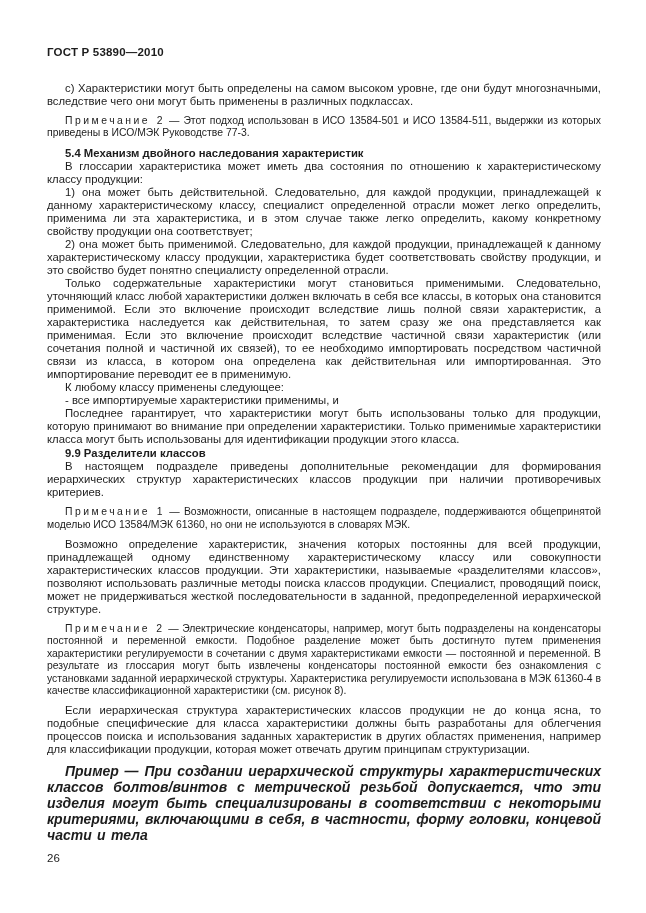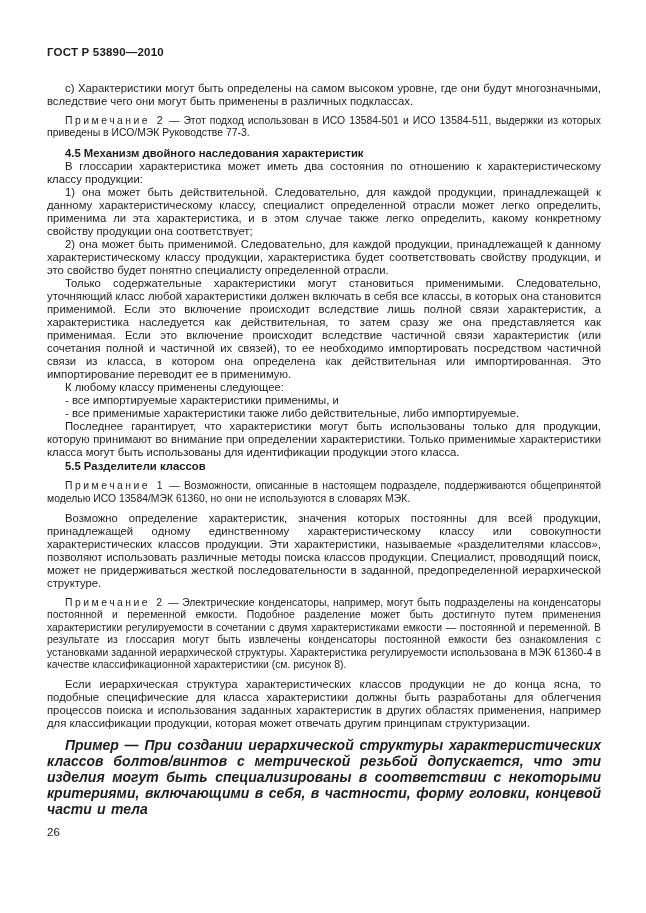--- a/index.html
+++ b/index.html
@@ -78,35 +78,35 @@
 <div class="page">
   <div class="content">
 
     <div class="doc-header">ГОСТ Р 53890—2010</div>
 
     <p class="body-para">с) Характеристики могут быть определены на самом высоком уровне, где они будут многозначными, вследствие чего они могут быть применены в различных подклассах.</p>
 
     <p class="note-para"><span class="note-label">Примечание 2</span>
       <span class="note-text">— Этот подход использован в ИСО 13584-501 и ИСО 13584-511,  выдержки из которых приведены в ИСО/МЭК Руководстве 77-3.</span></p>
 
-    <p class="heading-para">4.5 Механизм двойного наследования характеристик</p>
+    <p class="heading-para">5.4 Механизм двойного наследования характеристик</p>
 
     <p class="body-para">В глоссарии характеристика может иметь два состояния по отношению к характеристическому классу продукции:</p>
     <p class="body-para">1) она может быть действительной. Следовательно, для каждой продукции, принадлежащей к данному характеристическому классу, специалист определенной отрасли может легко определить, применима ли эта характеристика, и в этом случае также легко определить, какому конкретному свойству продукции она соответствует;</p>
     <p class="body-para">2) она может быть применимой. Следовательно,  для каждой продукции, принадлежащей к данному характеристическому классу продукции, характеристика будет соответствовать свойству продукции, и это свойство будет понятно специалисту определенной отрасли.</p>
 
 
     <p class="body-para">Только содержательные характеристики могут становиться применимыми. Следовательно, уточняющий класс любой характеристики должен включать в себя все классы, в которых она становится применимой. Если это включение происходит вследствие лишь полной связи характеристик, а характеристика наследуется как действительная, то затем сразу же она представляется как применимая. Если это включение происходит вследствие частичной связи характеристик (или сочетания полной и частичной их связей), то ее необходимо импортировать посредством частичной связи из класса, в котором она определена как действительная или импортированная. Это импортирование переводит ее в применимую.</p>
     <p class="body-para">К любому классу применены следующее:</p>
     <p class="body-para">- все импортируемые характеристики применимы, и</p>
-    <p class="body-para">- все применимые характеристики также либо действительные, либо импортируемые.</p>
     <p class="body-para">Последнее гарантирует, что характеристики могут быть использованы только для продукции, которую принимают во внимание при определении характеристики. Только применимые характеристики класса могут быть использованы для идентификации продукции этого класса.</p>
 
-    <p class="heading-para">5.5 Разделители классов</p>
+    <p class="heading-para">9.9 Разделители классов</p>
 
+    <p class="body-para">В настоящем подразделе приведены дополнительные рекомендации для формирования иерархических структур характеристических классов продукции при наличии противоречивых критериев.</p>
 
     <p class="note-para"><span class="note-label">Примечание 1</span>
       <span class="note-text">— Возможности, описанные в настоящем подразделе, поддерживаются общепринятой моделью ИСО 13584/МЭК 61360, но они не используются в словарях МЭК.</span></p>
 
     <p class="body-para">Возможно определение характеристик, значения которых постоянны для всей продукции, принадлежащей одному единственному характеристическому классу или совокупности характеристических классов продукции. Эти характеристики, называемые «разделителями классов», позволяют использовать различные методы поиска классов продукции. Специалист, проводящий поиск, может не придерживаться жесткой последовательности в заданной, предопределенной иерархической структуре.</p>
 
     <p class="note-para"><span class="note-label">Примечание 2</span>
       <span class="note-text">— Электрические конденсаторы, например, могут быть подразделены на конденсаторы постоянной и переменной емкости. Подобное разделение может быть достигнуто путем применения характеристики регулируемости в сочетании с двумя характеристиками емкости — постоянной и переменной. В результате из глоссария могут быть извлечены  конденсаторы постоянной емкости без ознакомления с установками заданной иерархической структуры. Характеристика регулируемости использована в МЭК 61360-4 в качестве классификационной характеристики (см. рисунок 8).</span></p>
 
     <p class="body-para">Если иерархическая структура характеристических классов продукции не до конца ясна, то подобные специфические для класса характеристики должны быть разработаны для облегчения процессов поиска и использования заданных характеристик в других областях применения, например для классификации продукции, которая может отвечать другим принципам структуризации.</p>

